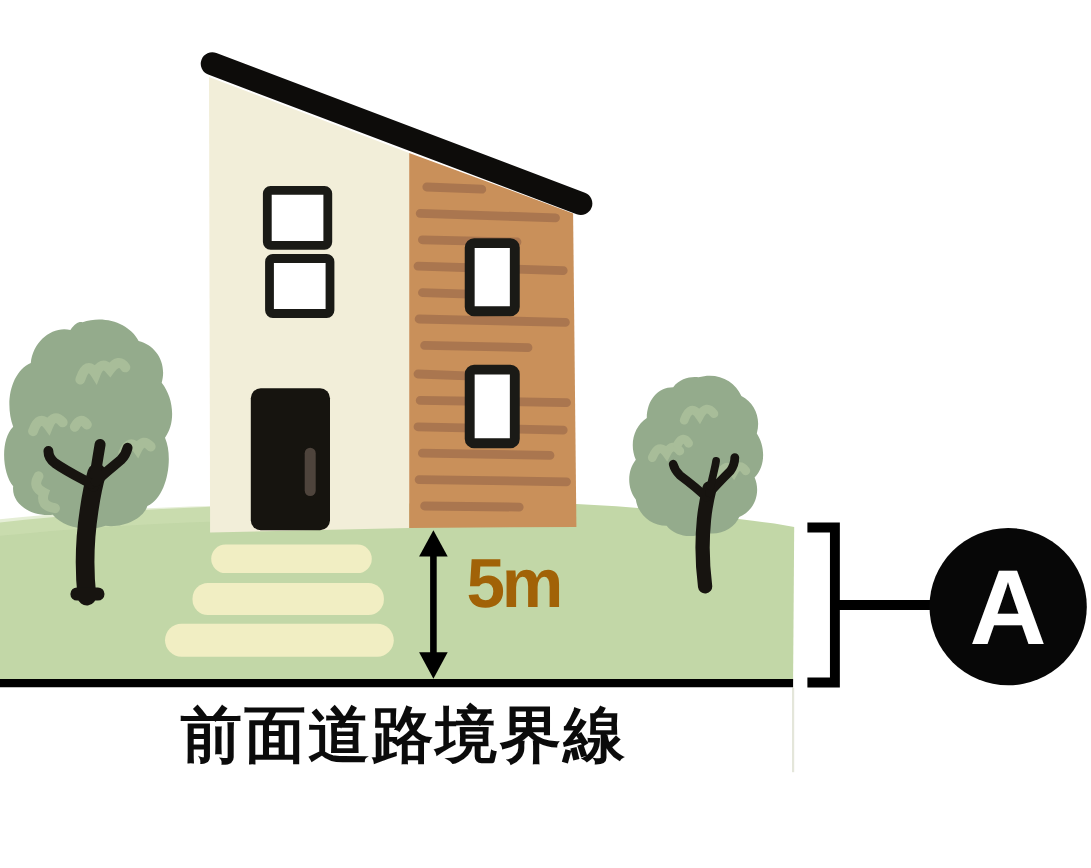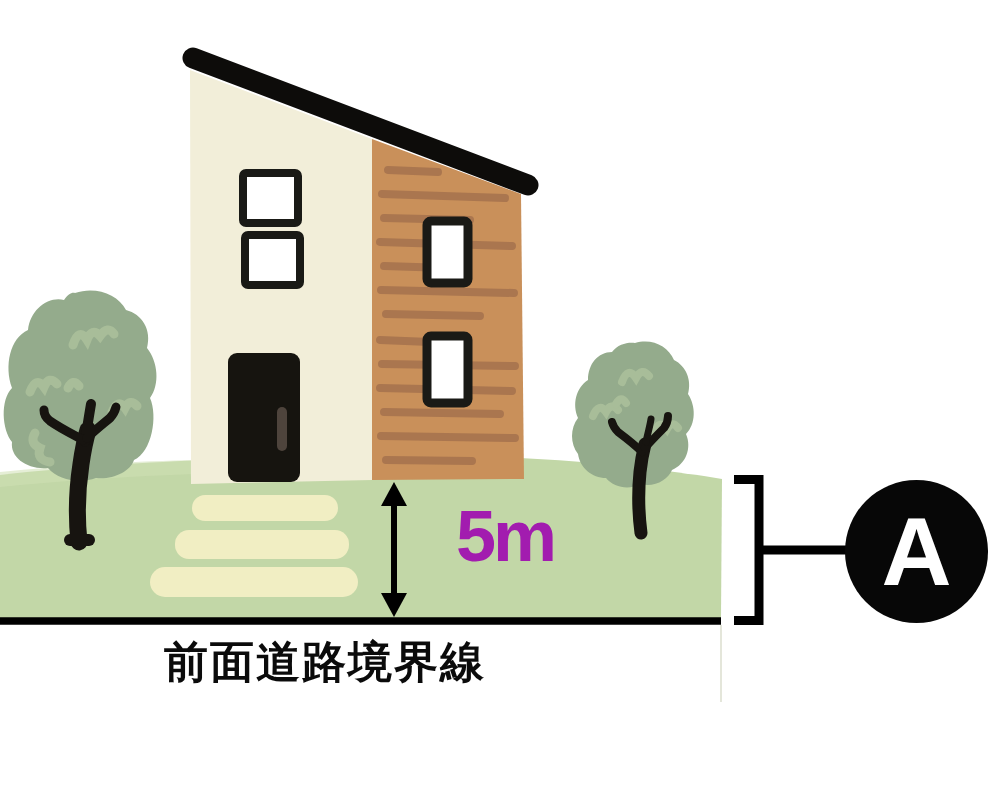--- a/index.html
+++ b/index.html
@@ -5,27 +5,27 @@
   html,body{margin:0;padding:0;background:#ffffff;}
   .stage{
     position:relative;
     width:992px;height:789px;
     overflow:hidden;
     background:#ffffff;
     font-family:"Liberation Sans","DejaVu Sans",sans-serif;
   }
   .stage svg{position:absolute;left:0;top:0;display:block;}
   .dim-label{
-    position:absolute;left:456px;top:500px;
-    font-size:72px;font-weight:bold;line-height:1;
-    letter-spacing:-3px;color:#a21caf;white-space:nowrap;
+    position:absolute;left:424px;top:500px;
+    font-size:63px;font-weight:bold;line-height:1;
+    letter-spacing:-3px;color:#a16207;white-space:nowrap;
   }
   .boundary-label{
     position:absolute;left:164px;top:639px;
-    font-size:44px;font-weight:bold;line-height:1.05;
+    font-size:56px;font-weight:bold;line-height:1.05;
     letter-spacing:2px;color:#0b0b0b;white-space:nowrap;
   }
   .marker-badge{
     position:absolute;left:845px;top:480px;
     width:143px;height:143px;border-radius:50%;
     background:#070707;color:#ffffff;
     display:flex;align-items:center;justify-content:center;
     font-size:97px;font-weight:bold;line-height:1;
   }
 </style>

